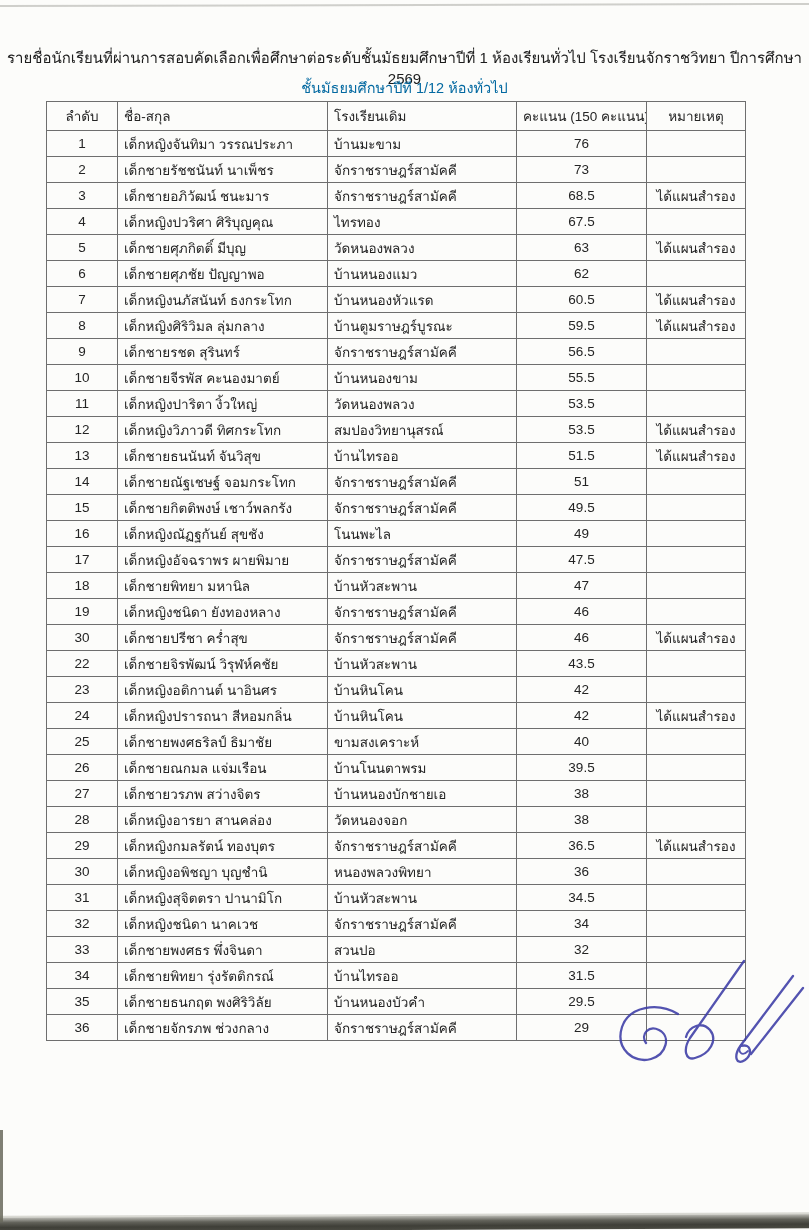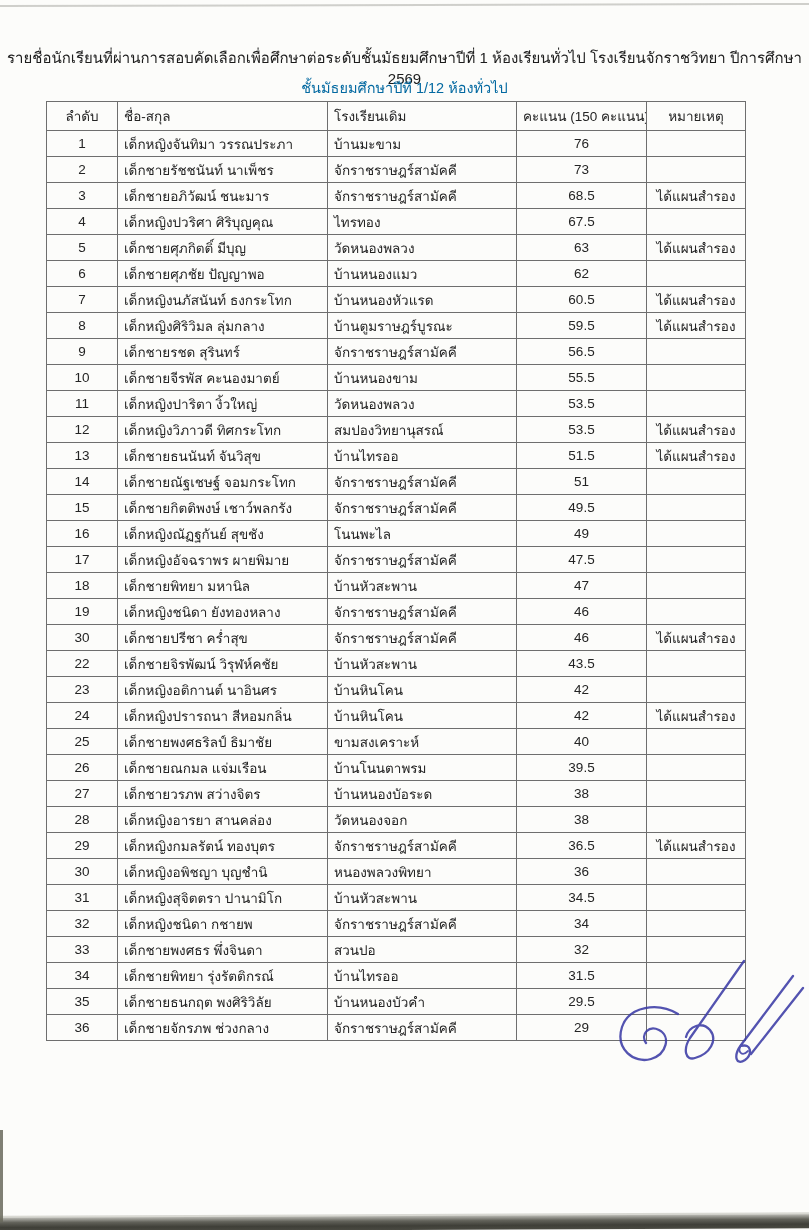--- a/index.html
+++ b/index.html
@@ -266,21 +266,21 @@
         <tr>
           <td class="c">26</td>
           <td class="l">เด็กชายณกมล แจ่มเรือน</td>
           <td class="l">บ้านโนนตาพรม</td>
           <td class="c">39.5</td>
           <td class="c"></td>
         </tr>
         <tr>
           <td class="c">27</td>
           <td class="l">เด็กชายวรภพ สว่างจิตร</td>
-          <td class="l">บ้านหนองบัอระด</td>
+          <td class="l">บ้านหนองบักชายเอ</td>
           <td class="c">38</td>
           <td class="c"></td>
         </tr>
         <tr>
           <td class="c">28</td>
           <td class="l">เด็กหญิงอารยา สานคล่อง</td>
           <td class="l">วัดหนองจอก</td>
           <td class="c">38</td>
           <td class="c"></td>
         </tr>
@@ -300,21 +300,21 @@
         </tr>
         <tr>
           <td class="c">31</td>
           <td class="l">เด็กหญิงสุจิตตรา ปานามิโก</td>
           <td class="l">บ้านหัวสะพาน</td>
           <td class="c">34.5</td>
           <td class="c"></td>
         </tr>
         <tr>
           <td class="c">32</td>
-          <td class="l">เด็กหญิงชนิดา กชายพ</td>
+          <td class="l">เด็กหญิงชนิดา นาคเวช</td>
           <td class="l">จักราชราษฎร์สามัคคี</td>
           <td class="c">34</td>
           <td class="c"></td>
         </tr>
         <tr>
           <td class="c">33</td>
           <td class="l">เด็กชายพงศธร พึ่งจินดา</td>
           <td class="l">สวนปอ</td>
           <td class="c">32</td>
           <td class="c"></td>

